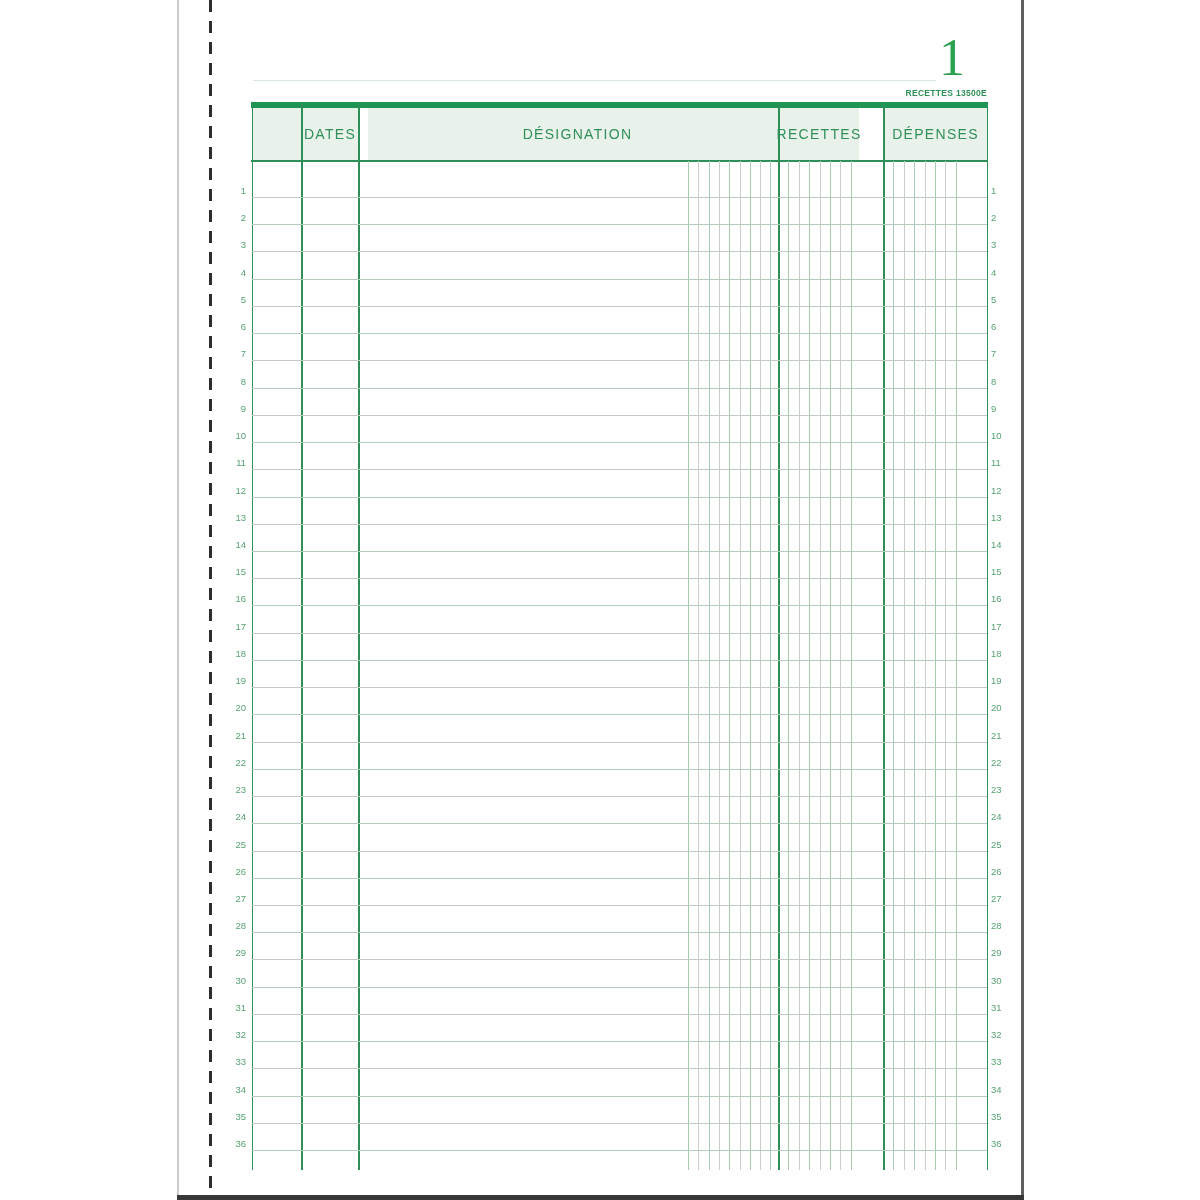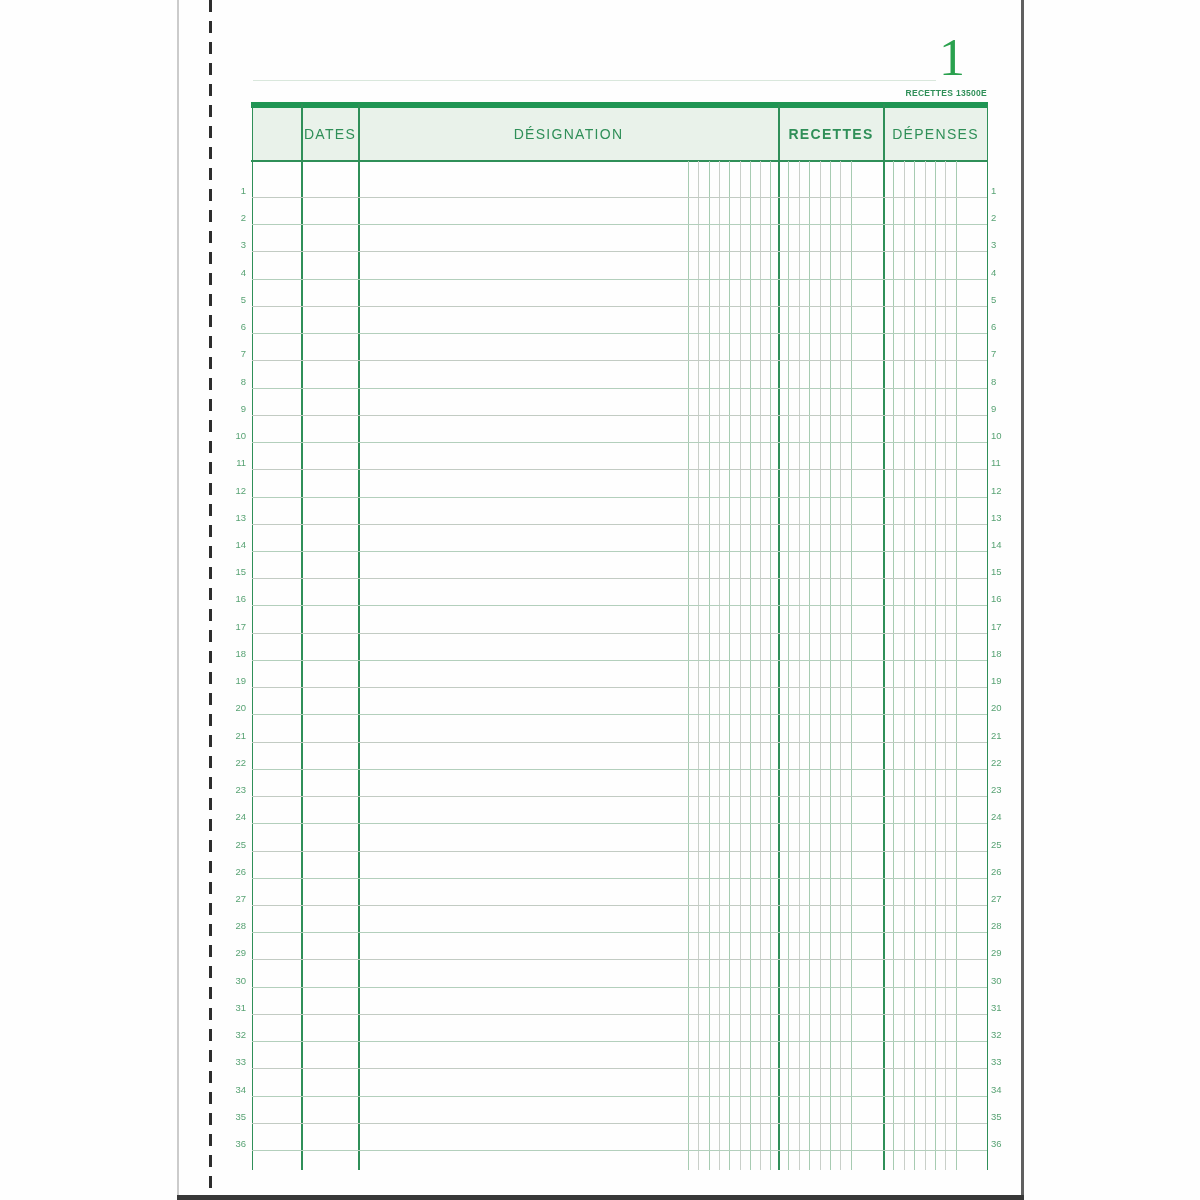--- a/index.html
+++ b/index.html
@@ -56,22 +56,22 @@
   <div class="abs" id="bottom-edge-shadow"></div>
   <div class="abs" id="top-faint-rule"></div>
 
   <div class="abs" id="page-number">1</div>
   <div class="abs" id="product-code">RECETTES 13500E</div>
 
   <div class="abs" id="header-band"></div>
 
   <div class="abs hcell" style="left:252px;width:49px;"></div>
   <div class="abs hcell" style="left:302px;width:56px;">DATES</div>
-  <div class="abs hcell" style="left:359px;width:419px;text-align:center;">DÉSIGNATION</div>
-  <div class="abs hcell" style="left:779px;width:104px;font-weight:bold;">RECETTES</div>
+  <div class="abs hcell" style="left:368px;width:419px;text-align:center;">DÉSIGNATION</div>
+  <div class="abs hcell" style="left:779px;width:80px;">RECETTES</div>
   <div class="abs hcell" style="left:884px;width:103px;">DÉPENSES</div>
 
   <div class="abs" id="header-bottom-line"></div>
 
   <div id="grid-layer">
       <div class="abs vline-strong" style="left: 251.5px;"></div>
       <div class="abs vline-strong" style="left: 301px;"></div>
       <div class="abs vline-strong" style="left: 358px;"></div>
       <div class="abs vline-strong" style="left: 778px;"></div>
       <div class="abs vline-strong" style="left: 883px;"></div>

